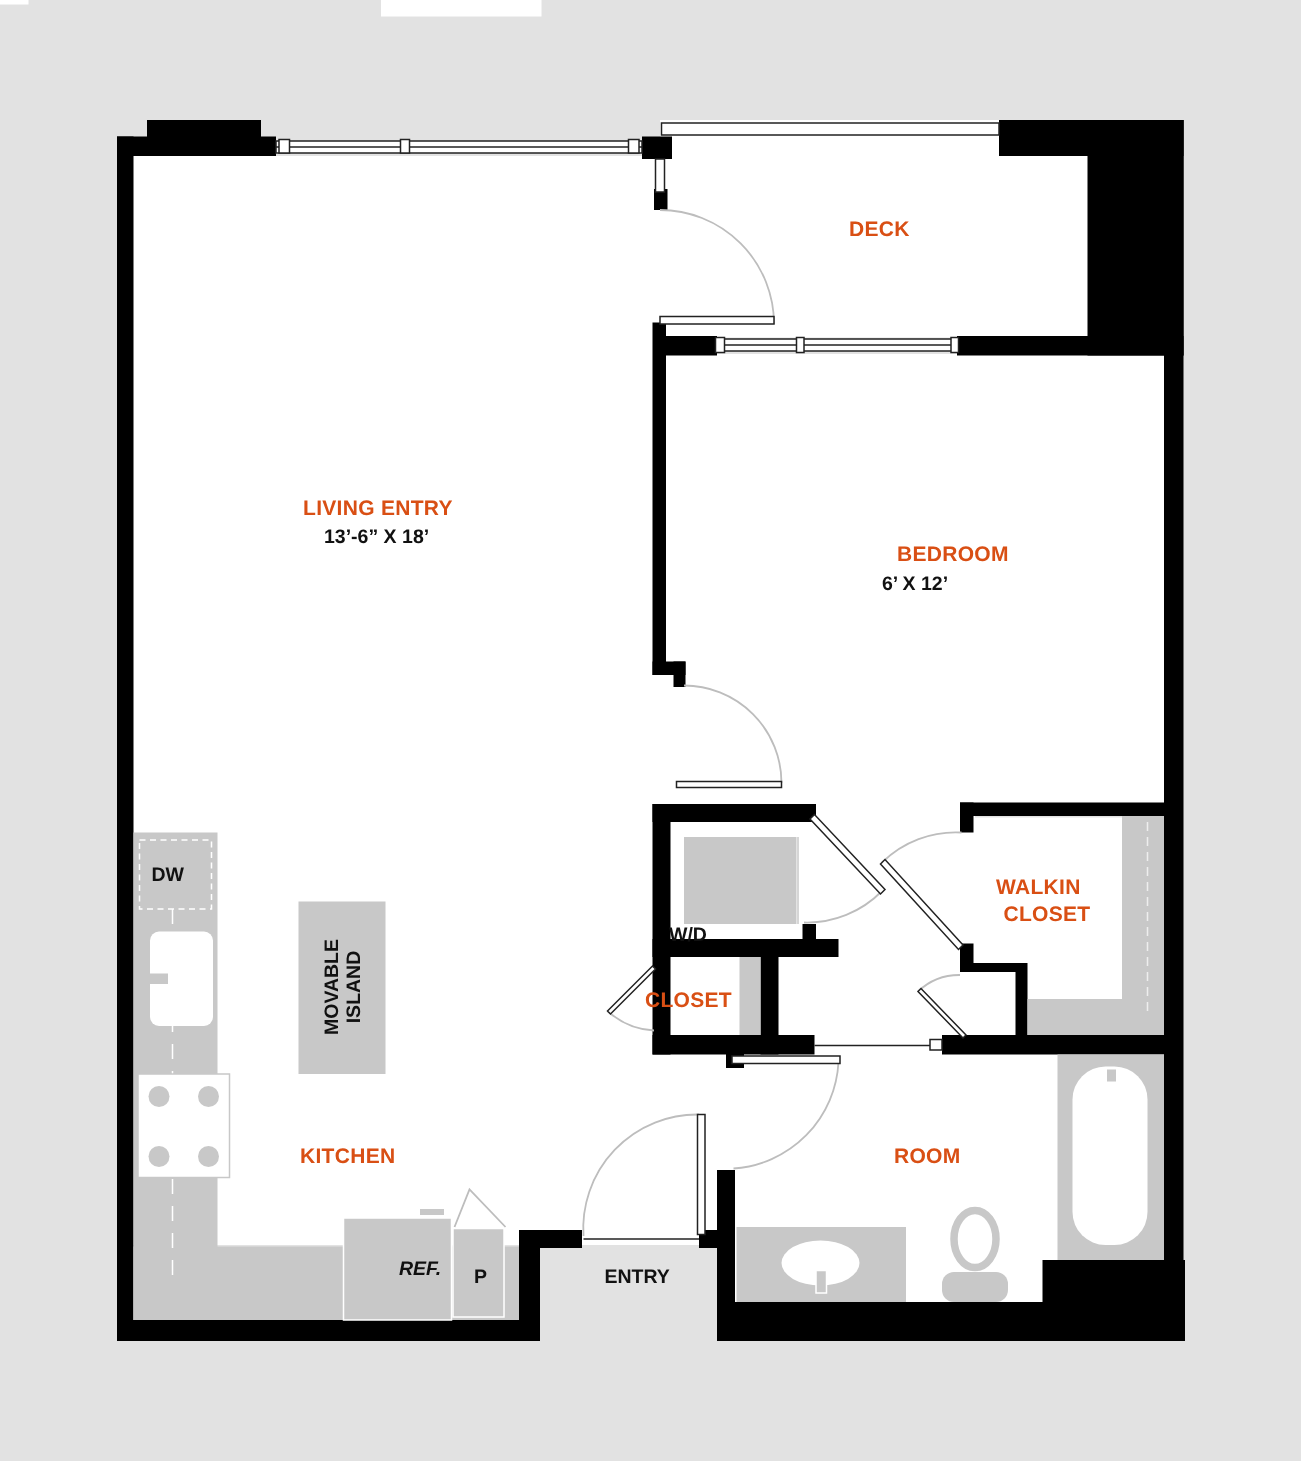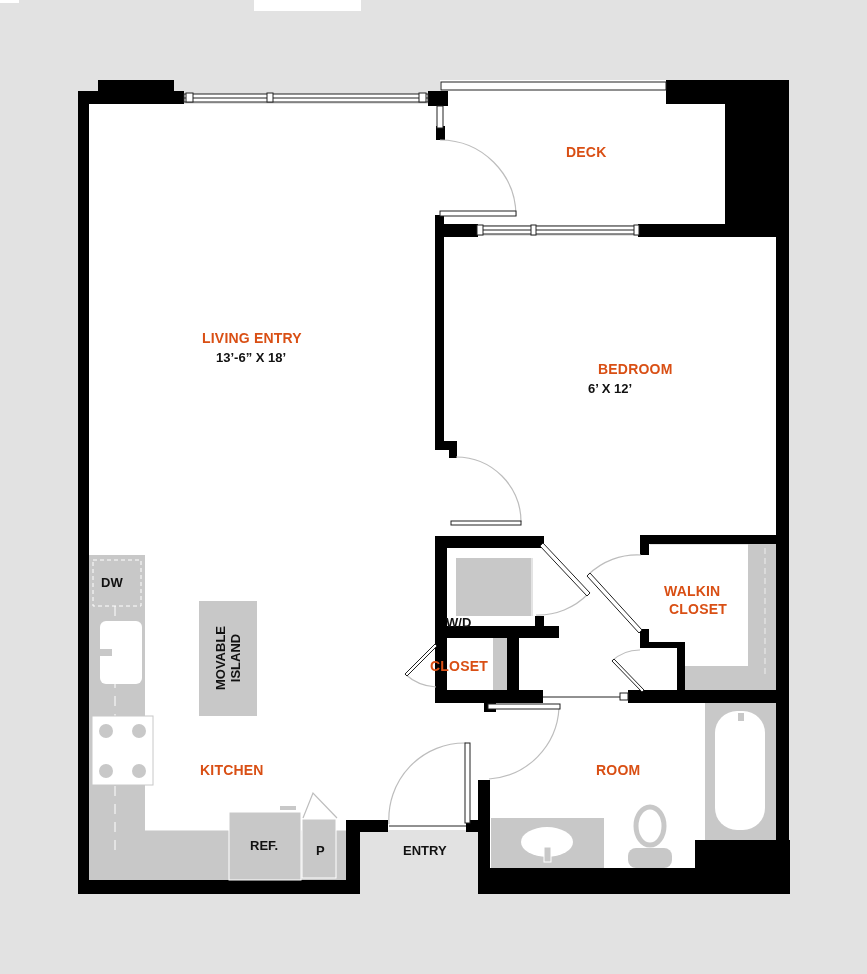--- a/index.html
+++ b/index.html
@@ -164,18 +164,18 @@
 <div class="room-dim" style="left:588px;top:381px;">6’ X 12’</div>
 <div class="room-label" style="left:664px;top:583px;">WALKIN</div>
 <div class="room-label" style="left:669px;top:601px;">CLOSET</div>
 <div class="room-label" style="left:430px;top:658px;">CLOSET</div>
 <div class="room-label" style="left:200px;top:762px;">KITCHEN</div>
 <div class="room-label" style="left:596px;top:762px;">ROOM</div>
 <div class="fixture-label" style="left:403px;top:843px;">ENTRY</div>
 
 <div class="fixture-label" style="left:101px;top:575px;">DW</div>
 <div class="fixture-label" style="left:446px;top:580px;margin-top:35px;">W/D</div>
-<div class="fixture-label" style="left:250px;top:838px;">REF.</div>
+<div class="fixture-label" style="left:266px;top:838px;font-style:italic;">REF.</div>
 <div class="fixture-label" style="left:316px;top:843px;">P</div>
 <div style="position:absolute;left:228px;top:658px;transform:translate(-50%,-50%) rotate(-90deg);text-align:center;">
   <div class="fixture-label" style="position:static;">MOVABLE</div>
   <div class="fixture-label" style="position:static;">ISLAND</div>
 </div>
 
 </body></html>

